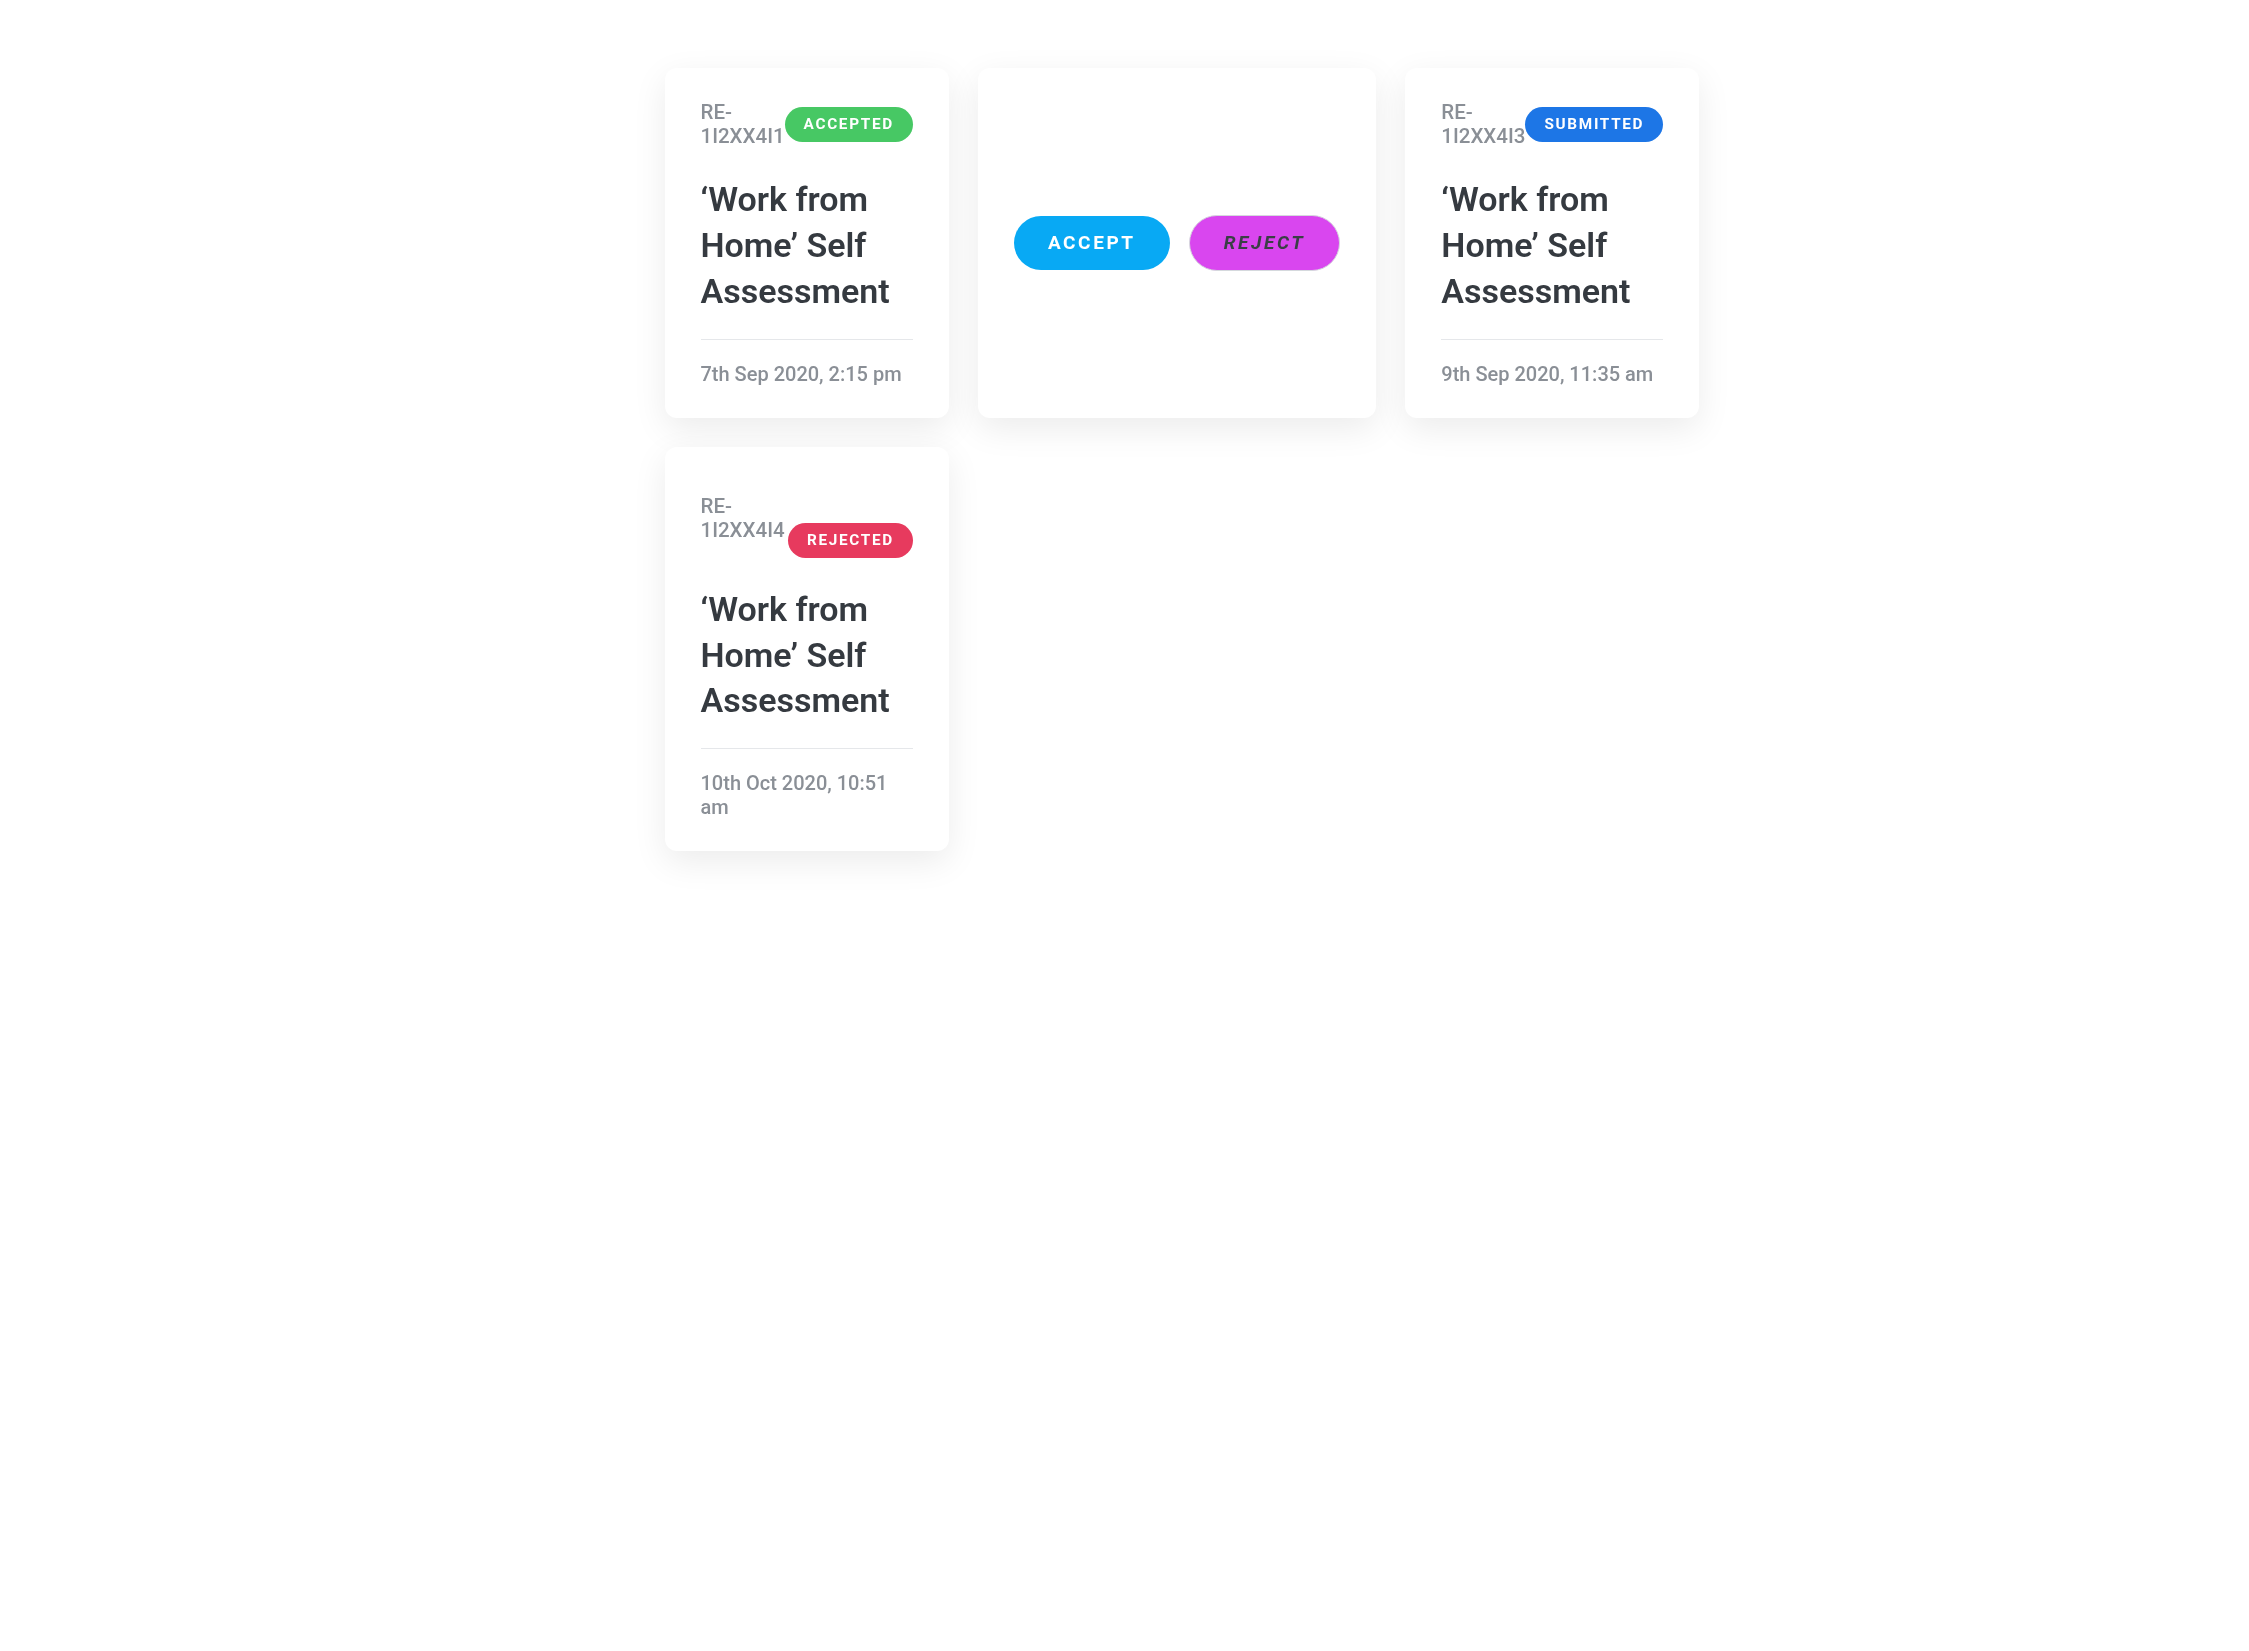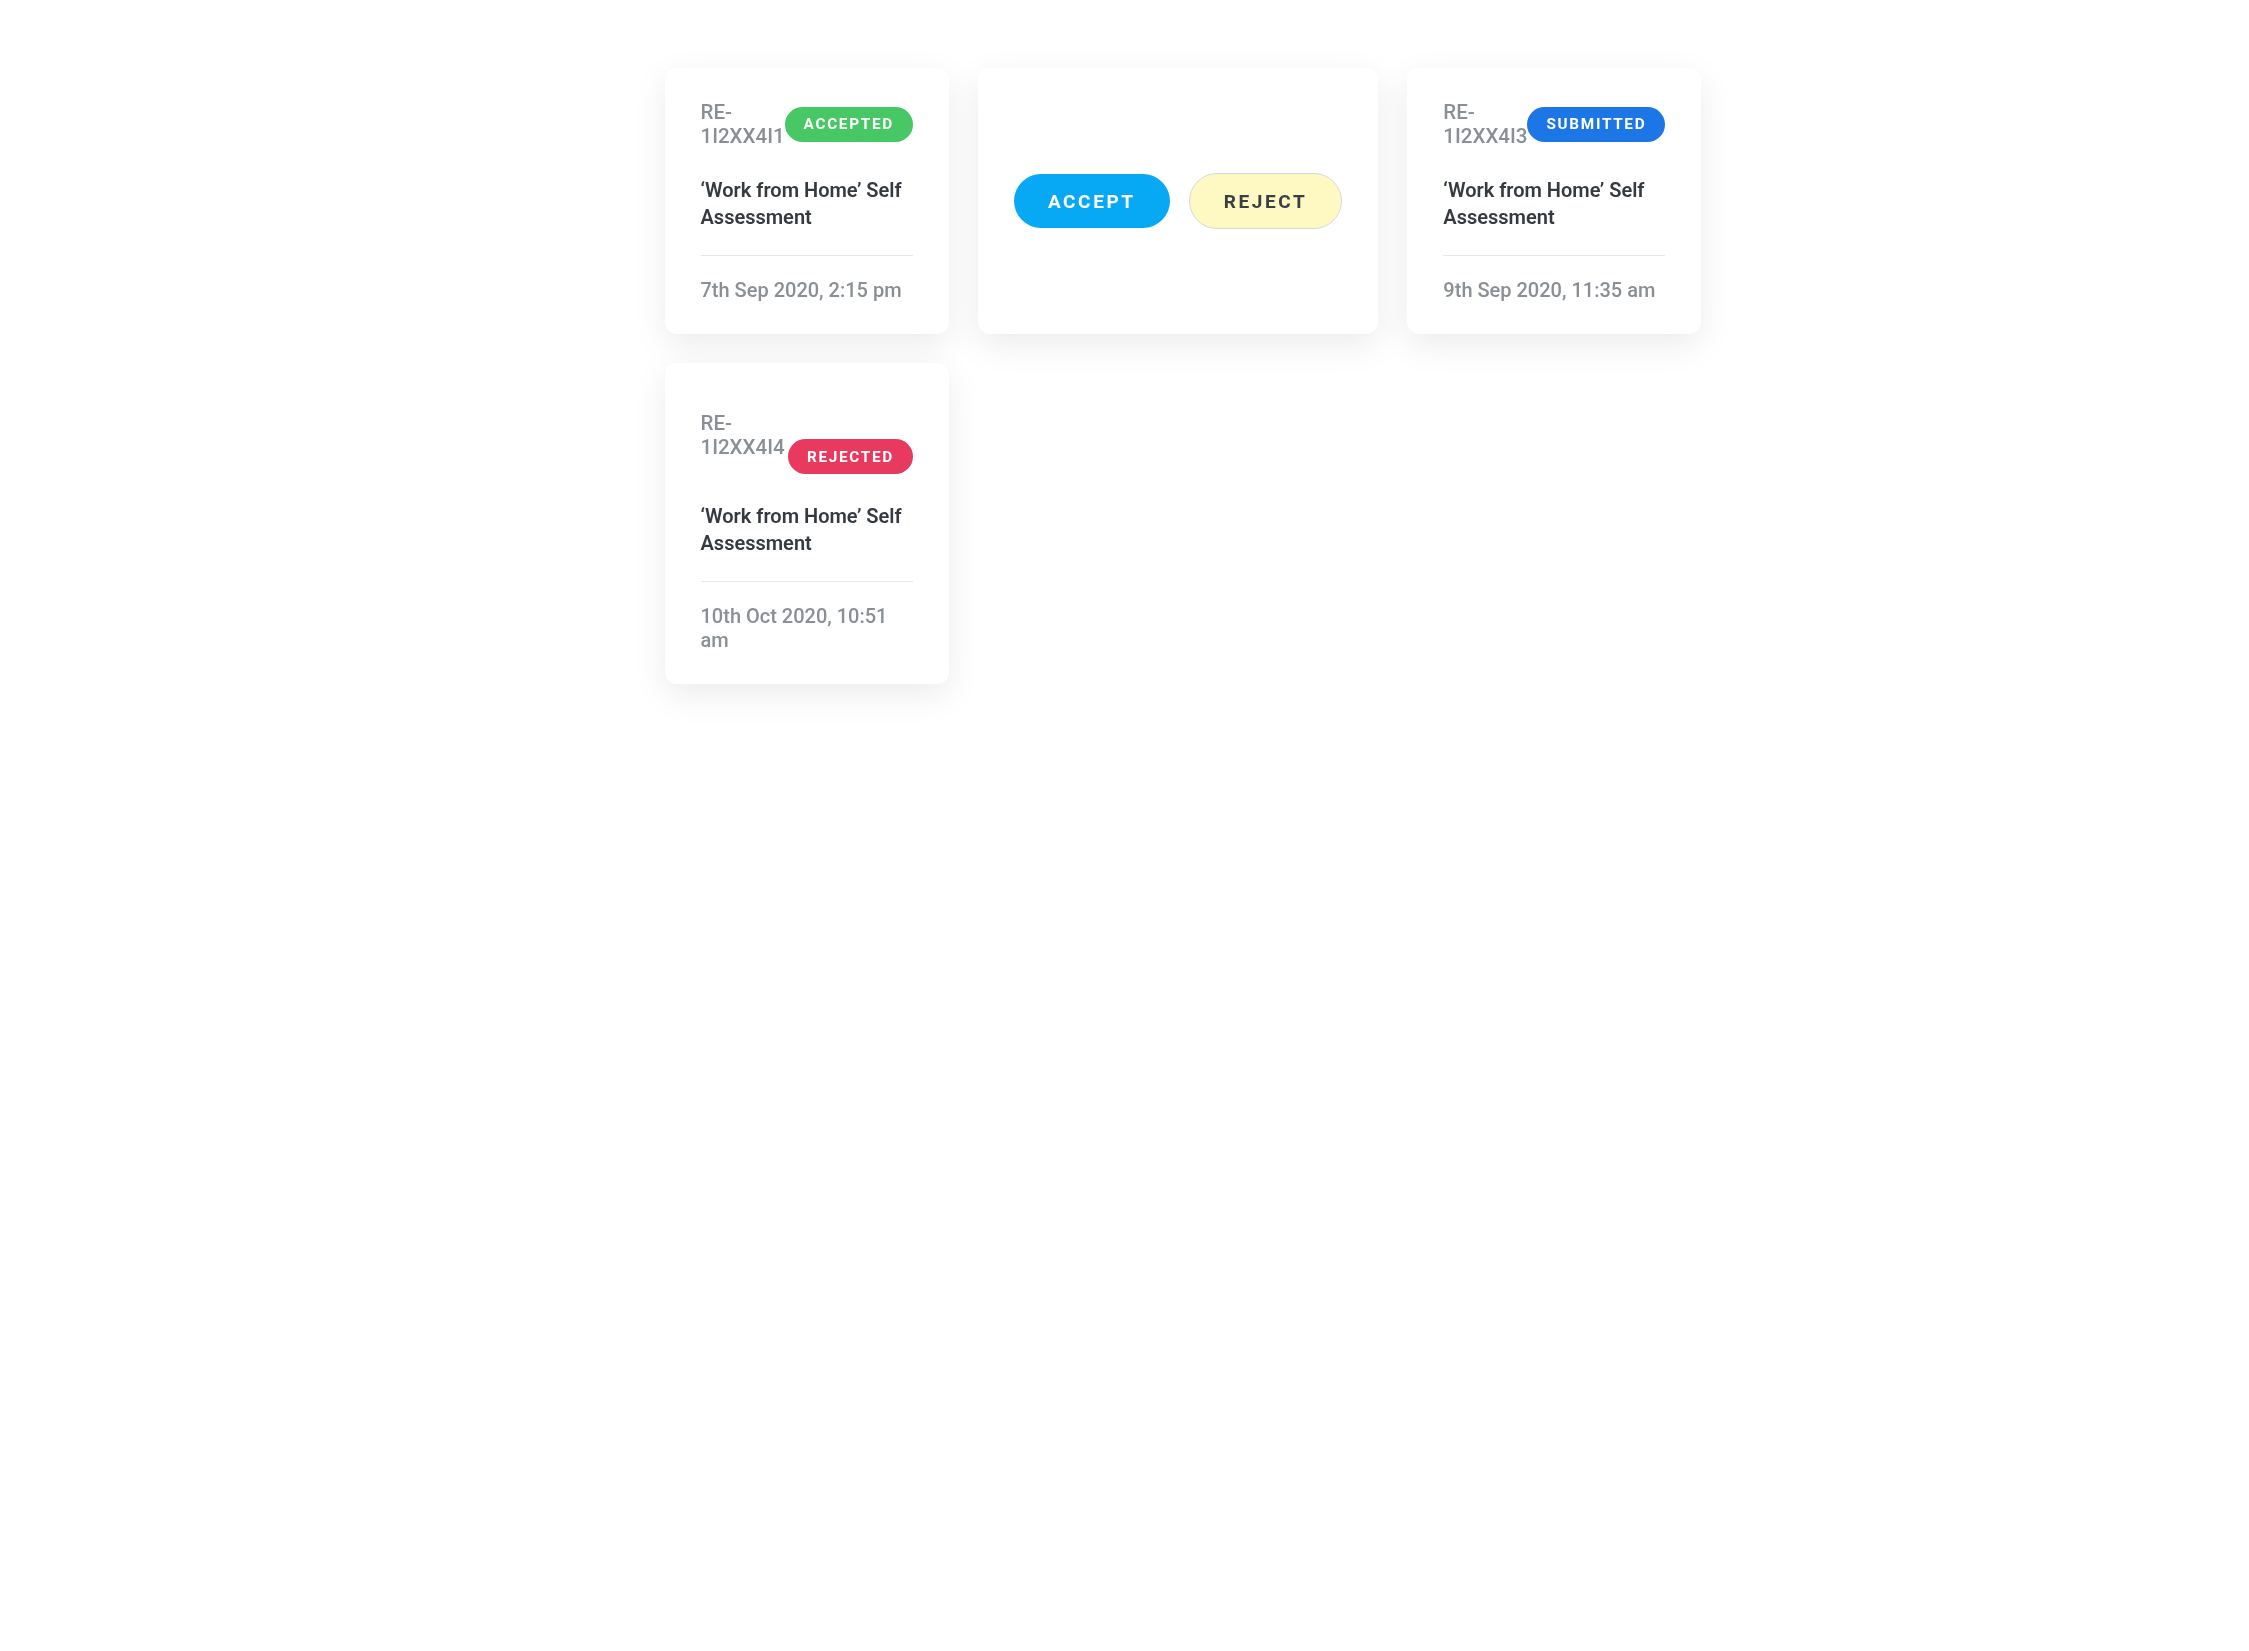--- a/index.html
+++ b/index.html
@@ -42,21 +42,21 @@
       border-radius: 851px;
       font-size: 15.3px;
       font-weight: 700;
       letter-spacing: 1.7px;
       color: #ffffff;
     }
     .badge.accepted { background: #47c864; text-align: right; }
     .badge.submitted { background: #1d76e6; }
     .badge.rejected { background: #e73a5e; margin-top: 44px; }
     .card-title {
-      font-size: 20px;
+      font-size: 34px;
       font-weight: 600;
       color: #353a40;
       line-height: 1.35;
       margin-bottom: 24px;
     }
     .divider {
       border: none;
       border-top: 0.9px solid #e5e7ea;
       margin-bottom: 22px;
     }
@@ -84,23 +84,24 @@
       letter-spacing: 2.6px;
       cursor: pointer;
       border: none;
       font-family: inherit;
     }
     .btn.primary {
       background: #08a9f4;
       color: #ffffff;
     }
     .btn.outline {
-      background: #fef9c3;
+      background: #d946ef;
       color: #3a3f45;
       border: 1.7px solid #d5d9dd;
+      font-style: italic;
     }
   </style>
 </head>
 <body>
 
 <div class="grid">
 
   <div class="card">
     <div class="card-header">
       <span class="card-ref">RE-1I2XX4I1</span>

